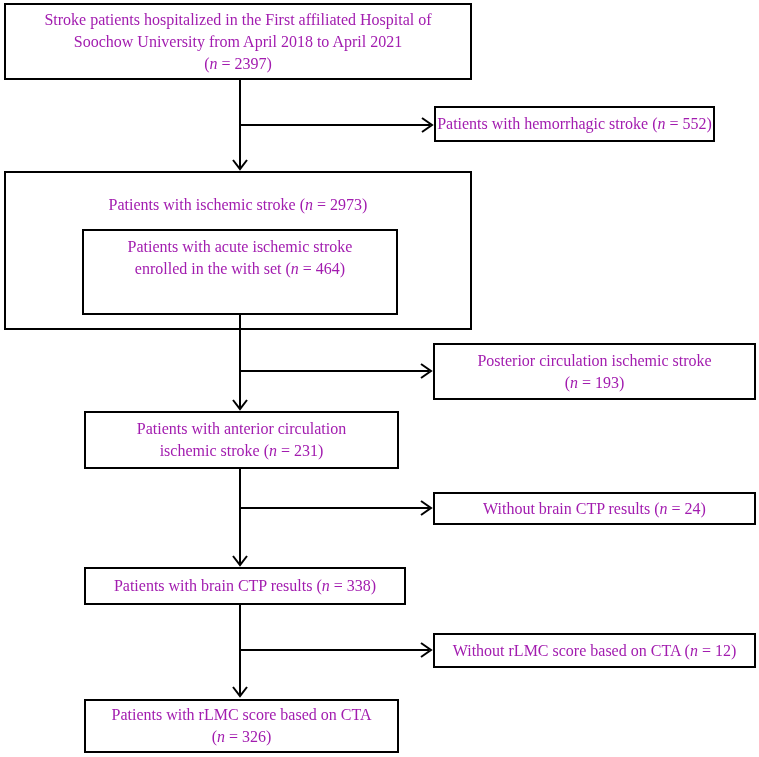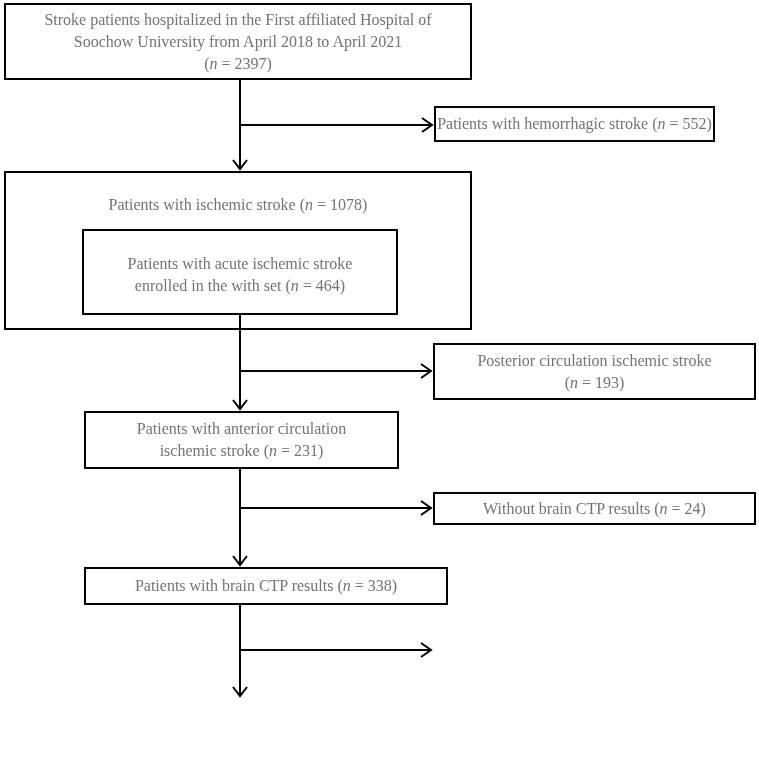--- a/index.html
+++ b/index.html
@@ -3,21 +3,21 @@
 <meta charset="utf-8">
 <style>
   html, body { margin: 0; padding: 0; background: #ffffff; }
   .figure {
     position: relative;
     width: 759px;
     height: 757px;
     background: #ffffff;
     font-family: "Liberation Serif", "DejaVu Serif", serif;
     font-size: 16px;
-    color: #737373;
+    color: #a21caf;
     overflow: hidden;
   }
   .box {
     position: absolute;
     box-sizing: border-box;
     border: 2px solid #000000;
     background: #ffffff;
     display: flex;
     flex-direction: column;
     align-items: center;
@@ -94,25 +94,25 @@
   </div>
 
   <div class="box" style="left:434px; top:106px; width:281px; height:36px;">
     <div class="bline">
       <span>Patients with hemorrhagic stroke (</span><i class="nv">n</i><span> = 552)</span>
     </div>
   </div>
 
   <div class="box top-align" style="left:4px; top:171px; width:468px; height:159px; padding-top:21px;">
     <div class="bline">
-      <span>Patients with ischemic stroke (</span><i class="nv">n</i><span> = 1078)</span>
+      <span>Patients with ischemic stroke (</span><i class="nv">n</i><span> = 2973)</span>
     </div>
   </div>
 
-  <div class="box top-align" style="left:82px; top:229px; width:316px; height:86px; padding-top:22px; z-index:2;">
+  <div class="box top-align" style="left:82px; top:229px; width:316px; height:86px; padding-top:5px; z-index:2;">
     <div class="bline">
       <span>Patients with acute ischemic stroke</span>
     </div>
     <div class="bline">
       <span>enrolled in the with set (</span><i class="nv">n</i><span> = 464)</span>
     </div>
   </div>
 
   <div class="box" style="left:433px; top:343px; width:323px; height:57px;font-family:Liberation Serif, serif;">
     <div class="bline">
@@ -131,21 +131,34 @@
       <span>ischemic stroke (</span><i class="nv">n</i><span> = 231)</span>
     </div>
   </div>
 
   <div class="box" style="left:433px; top:492px; width:323px; height:33px;">
     <div class="bline">
       <span>Without brain CTP results (</span><i class="nv">n</i><span> = 24)</span>
     </div>
   </div>
 
-  <div class="box" style="left:84px; top:567px; width:364px; height:38px;">
+  <div class="box" style="left:84px; top:567px; width:322px; height:38px;">
     <div class="bline">
       <span>Patients with brain CTP results (</span><i class="nv">n</i><span> = 338)</span>
     </div>
   </div>
 
+  <div class="box" style="left:433px; top:633px; width:323px; height:35px;">
+    <div class="bline">
+      <span>Without rLMC score based on CTA (</span><i class="nv">n</i><span> = 12)</span>
+    </div>
+  </div>
 
+  <div class="box" style="left:84px; top:699px; width:315px; height:54px;">
+    <div class="bline">
+      <span>Patients with rLMC score based on CTA</span>
+    </div>
+    <div class="bline">
+      <span>(</span><i class="nv">n</i><span> = 326)</span>
+    </div>
+  </div>
 
 </div>
 
 </body></html>

